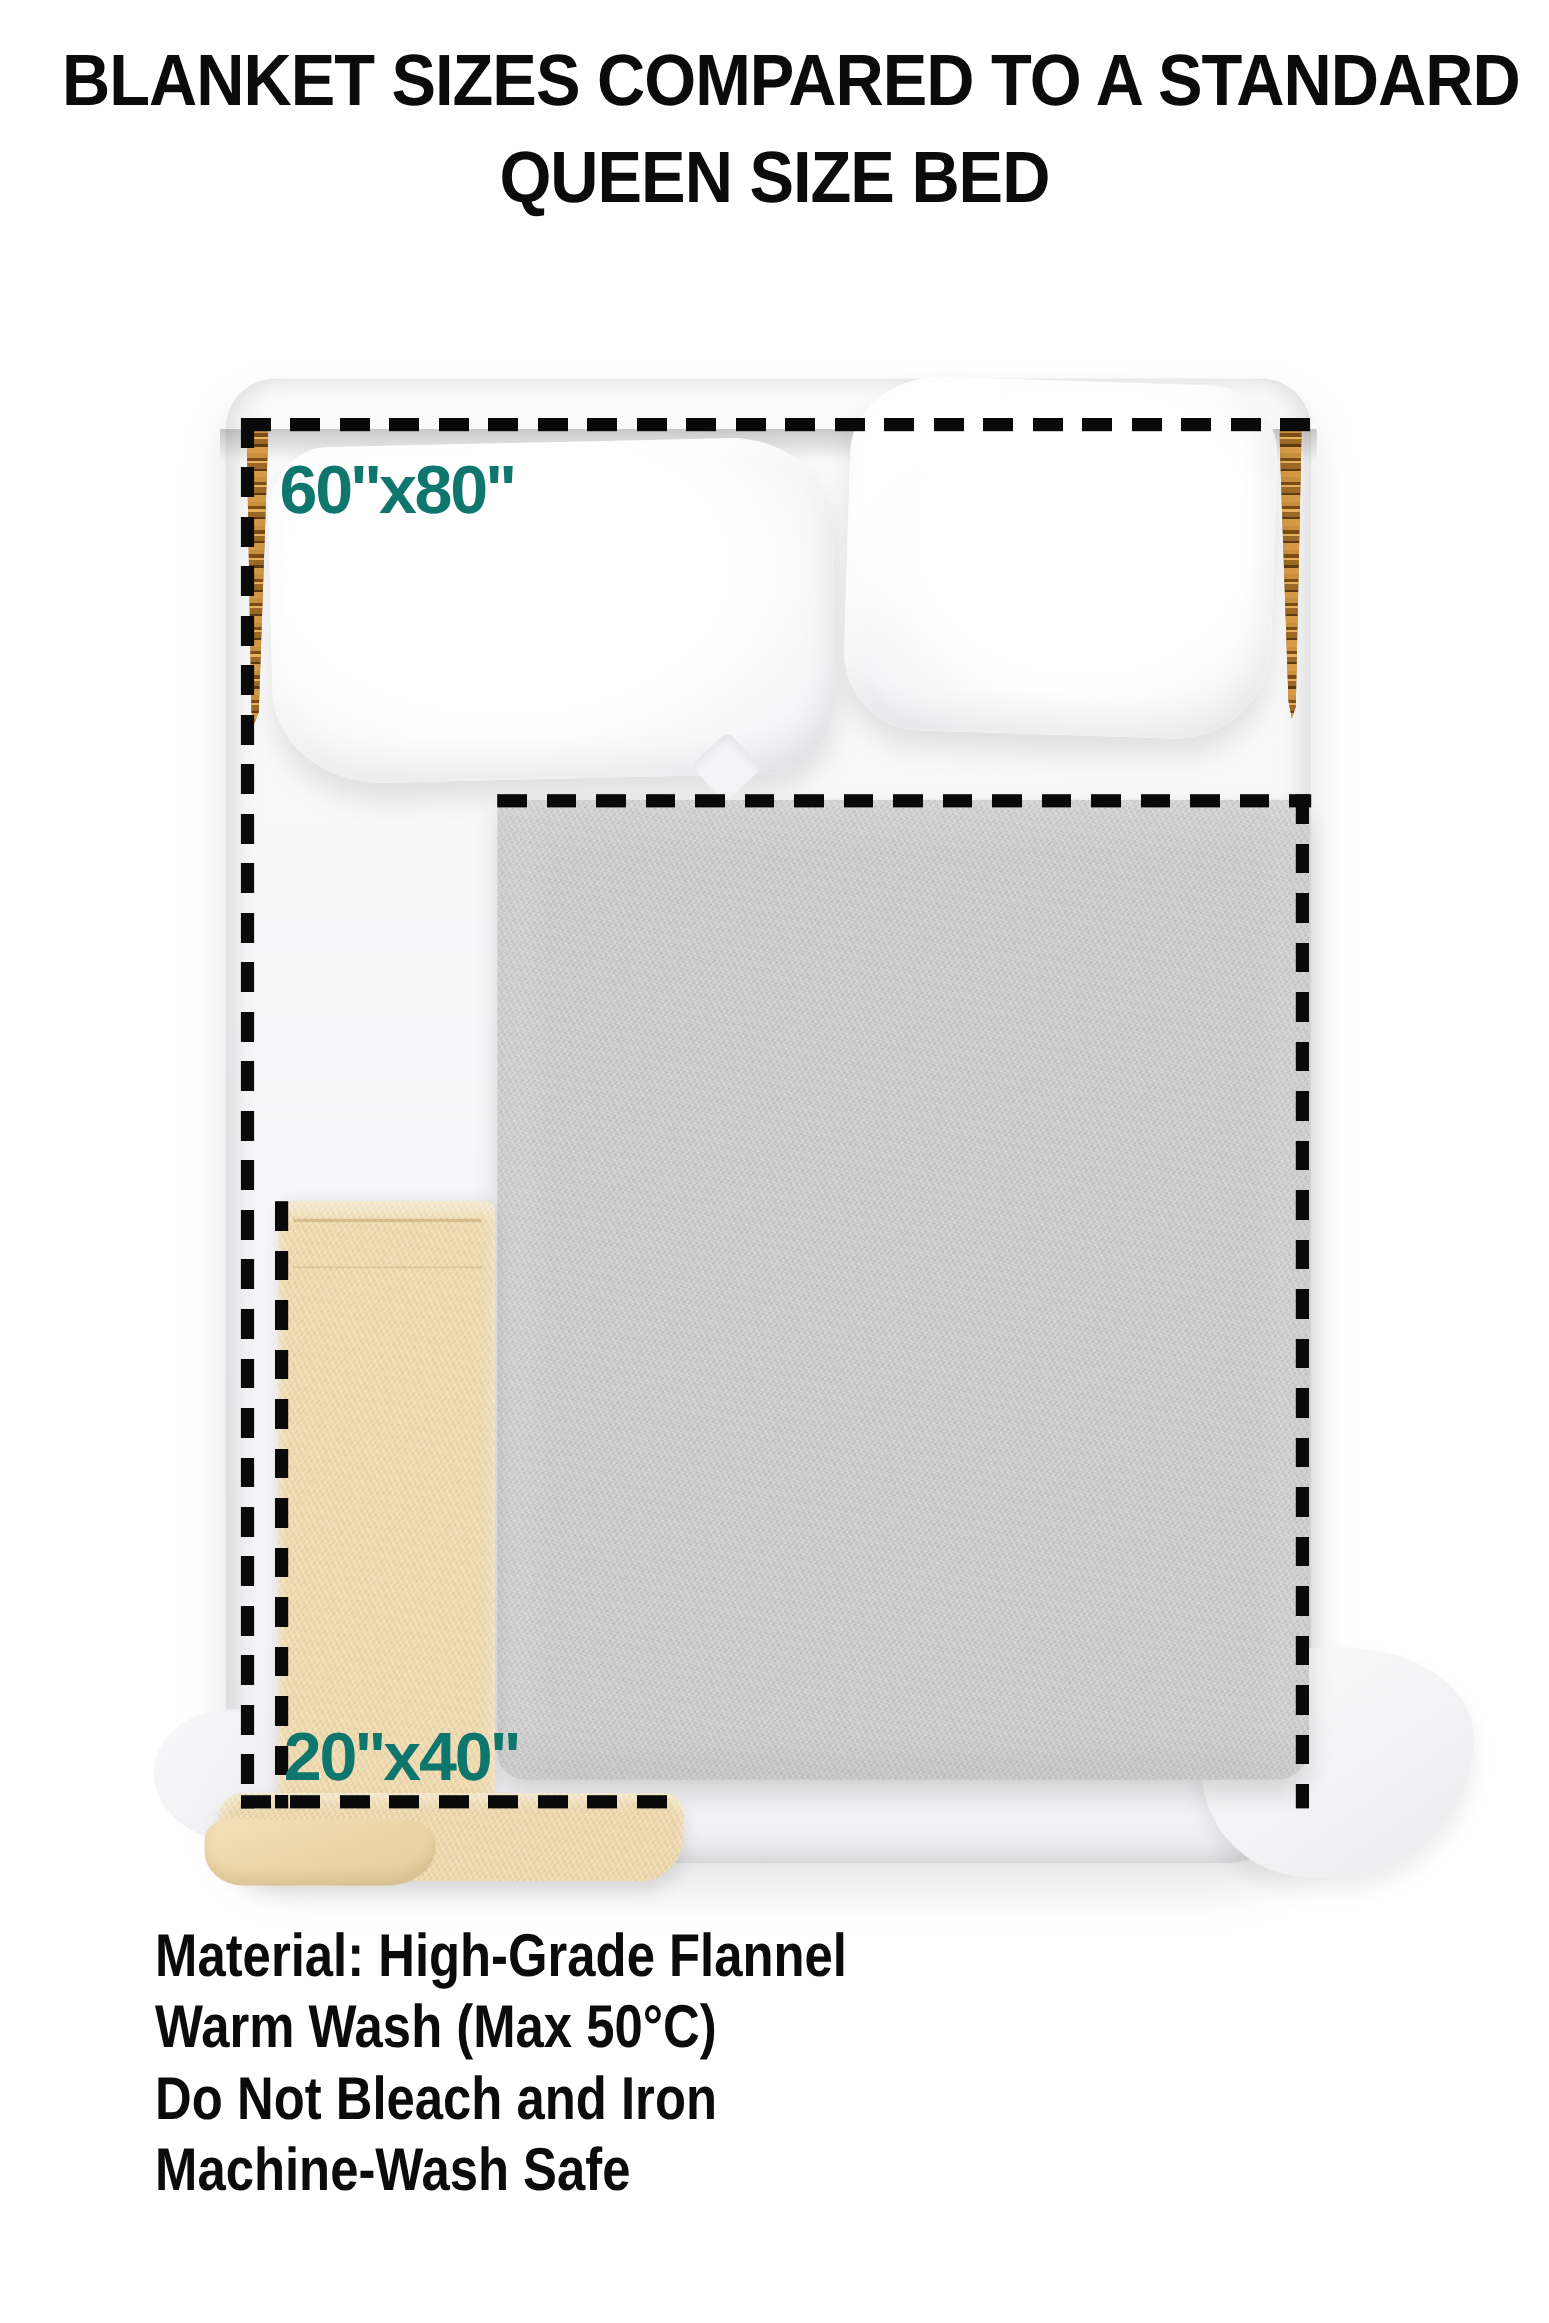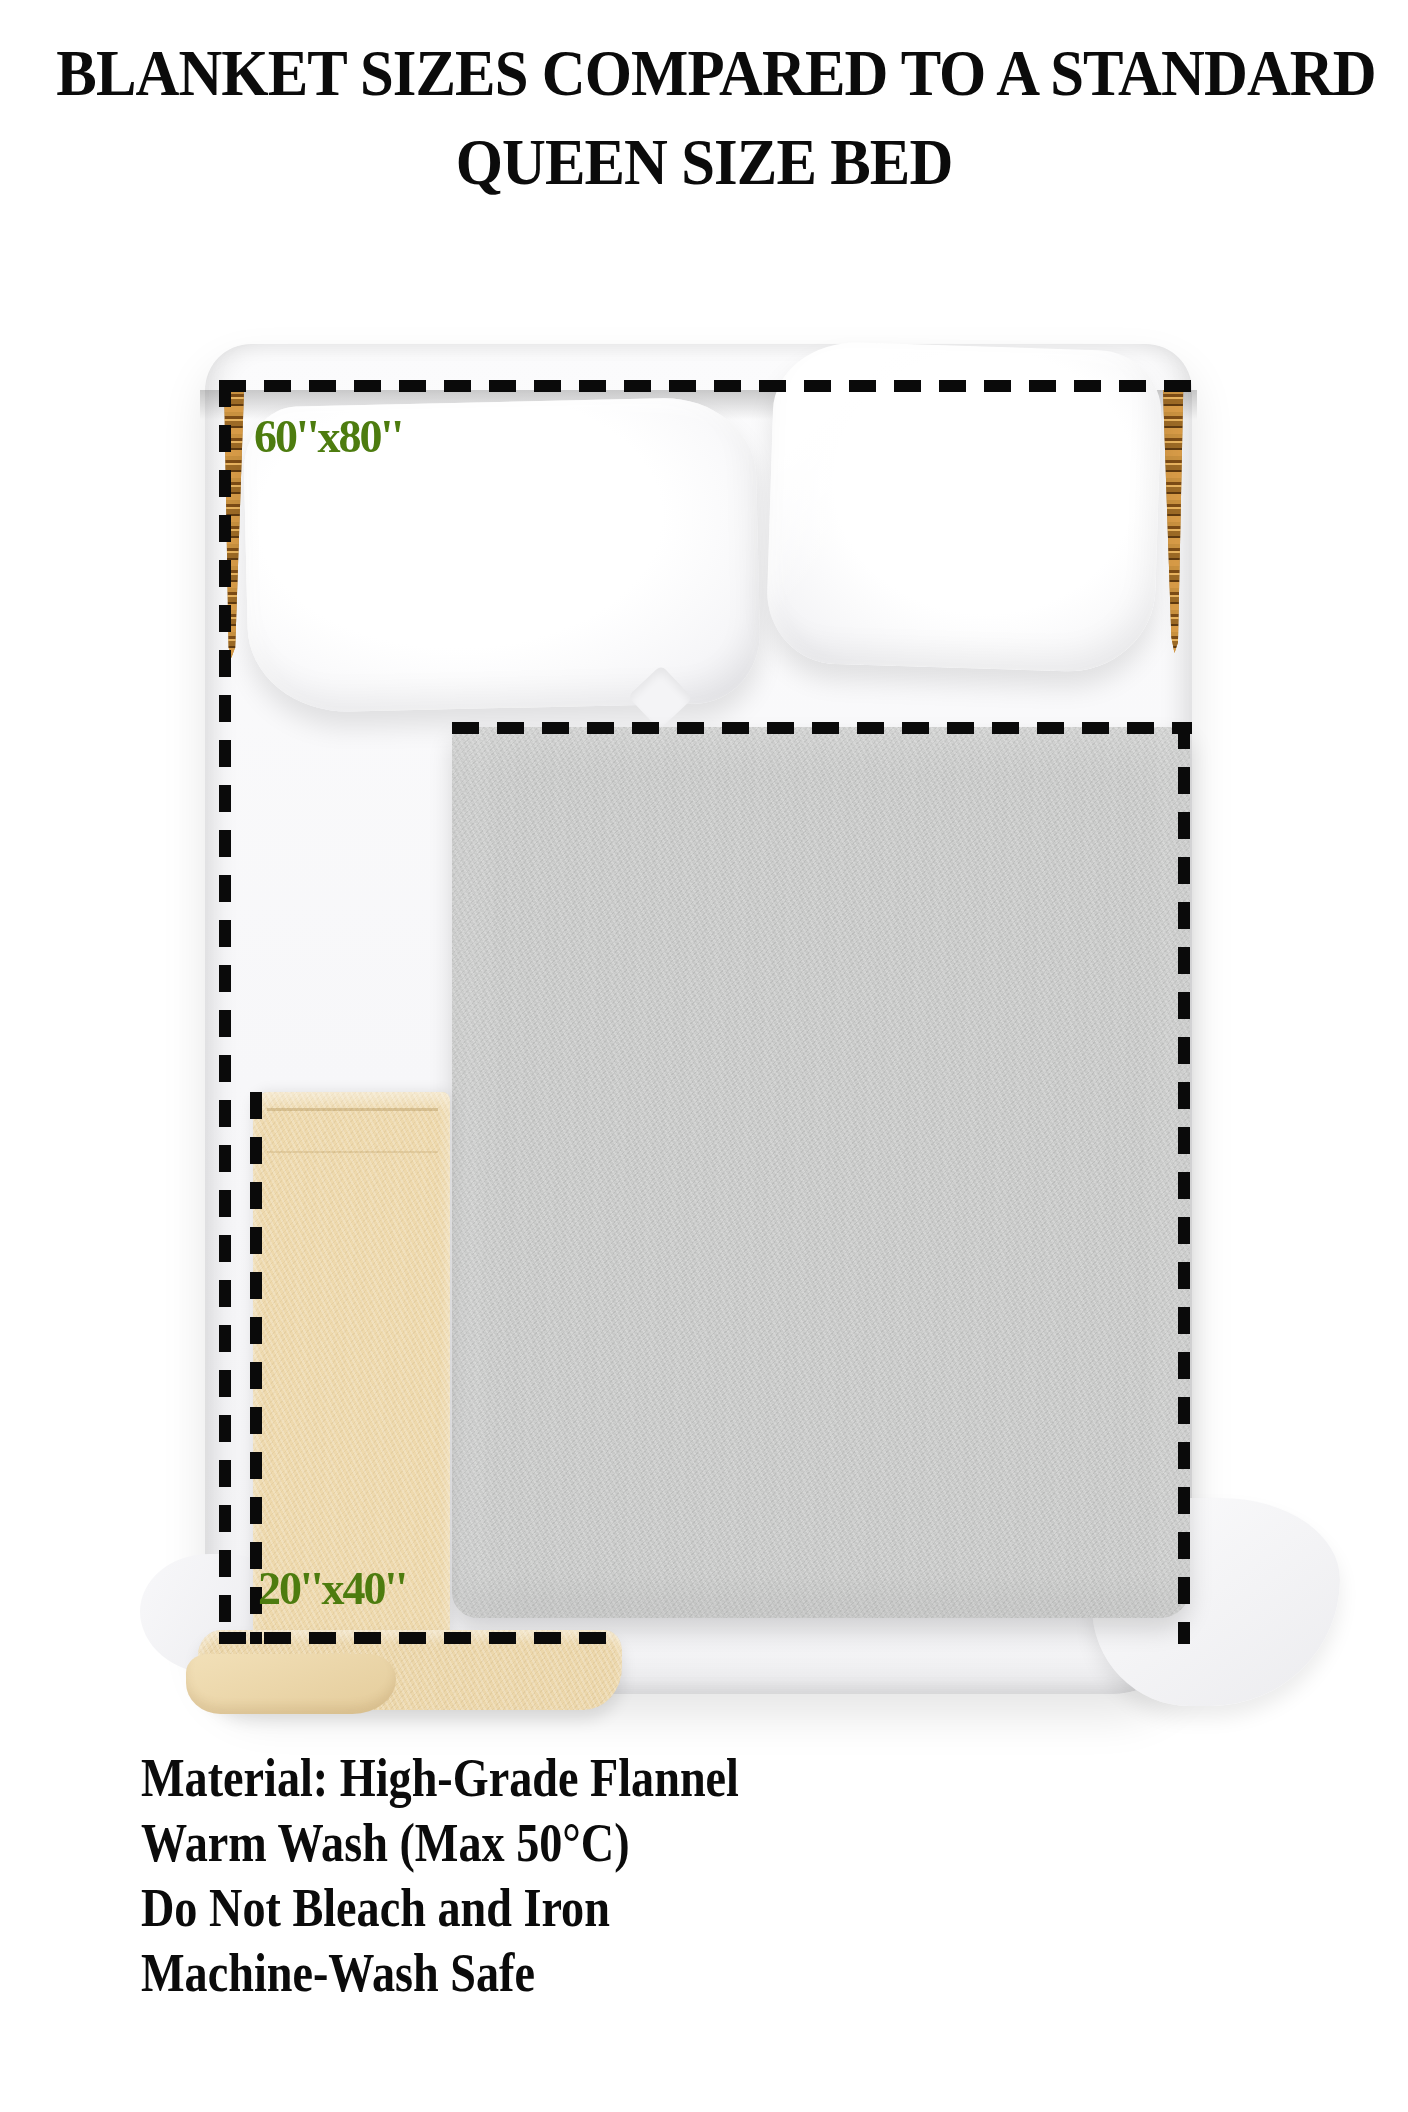--- a/index.html
+++ b/index.html
@@ -1,21 +1,21 @@
 <!DOCTYPE html>
 <html style="--dash: #0a0a0a; --text: #0b0b0b; --wood: #a9752c; --gray-blanket: #c8c9c8; --beige-blanket: #eed9ad; --sheet: #f7f7f9; --background: #ffffff;"><head>
 <meta charset="utf-8">
 <style>
   html,body{margin:0;padding:0;background:#ffffff;}
   .canvas{
     position:relative;
     width:1408px;height:2112px;
     background:#ffffff;
     overflow:hidden;
-    font-family:Liberation Serif, serif;
+    font-family:Liberation Sans, sans-serif;
     color:#0b0b0b;
   }
   .abs{position:absolute;}
 
   
   .title{
     left:0;top:28px;width:1408px;
     text-align:center;
     font-weight:bold;
     font-size:66px;
@@ -155,24 +155,24 @@
   .d-top60 {left:219px;top:380px;width:973px;}
   .d-left60{left:219px;top:380px;height:1264px;}
   .d-bot   {left:219px;top:1632px;width:388px;}
   .d-left30{left:250px;top:1092px;height:552px;}
   .d-top50 {left:452px;top:722px;width:740px;}
   .d-right50{left:1178px;top:722px;height:922px;}
 
   
   .size-label{
     font-weight:bold;
-    font-size:46px;
+    font-size:62px;
     letter-spacing:-2px;
     white-space:nowrap;
-    color:#4d7c0f;
+    color:#0f766e;
   }
   .lbl-60{left:254px;top:410px;}
   .lbl-50{right:231px;top:732px;}
   .lbl-30{left:258px;top:1562px;}
 
   
   .care{
     left:141px;top:1745px;
     font-weight:bold;
     font-size:55px;

